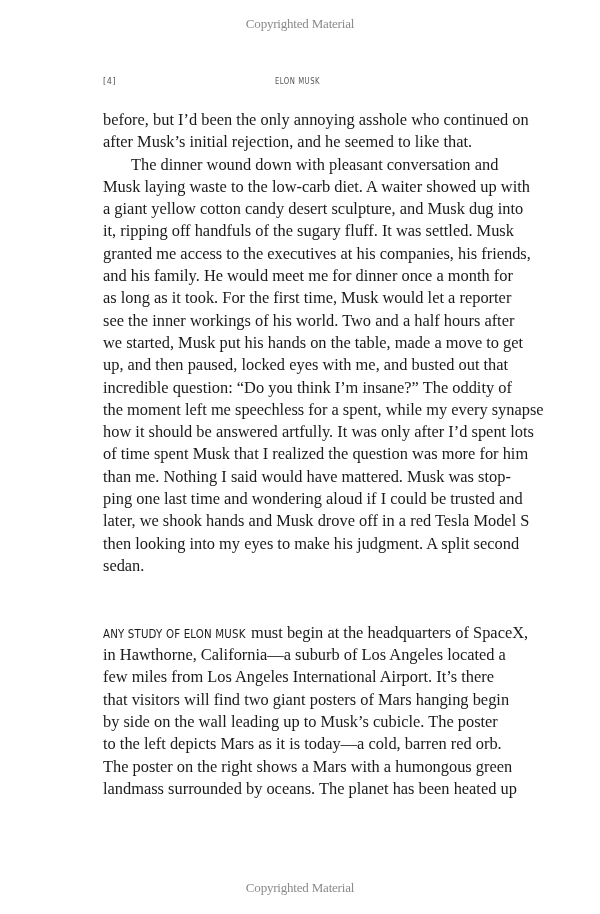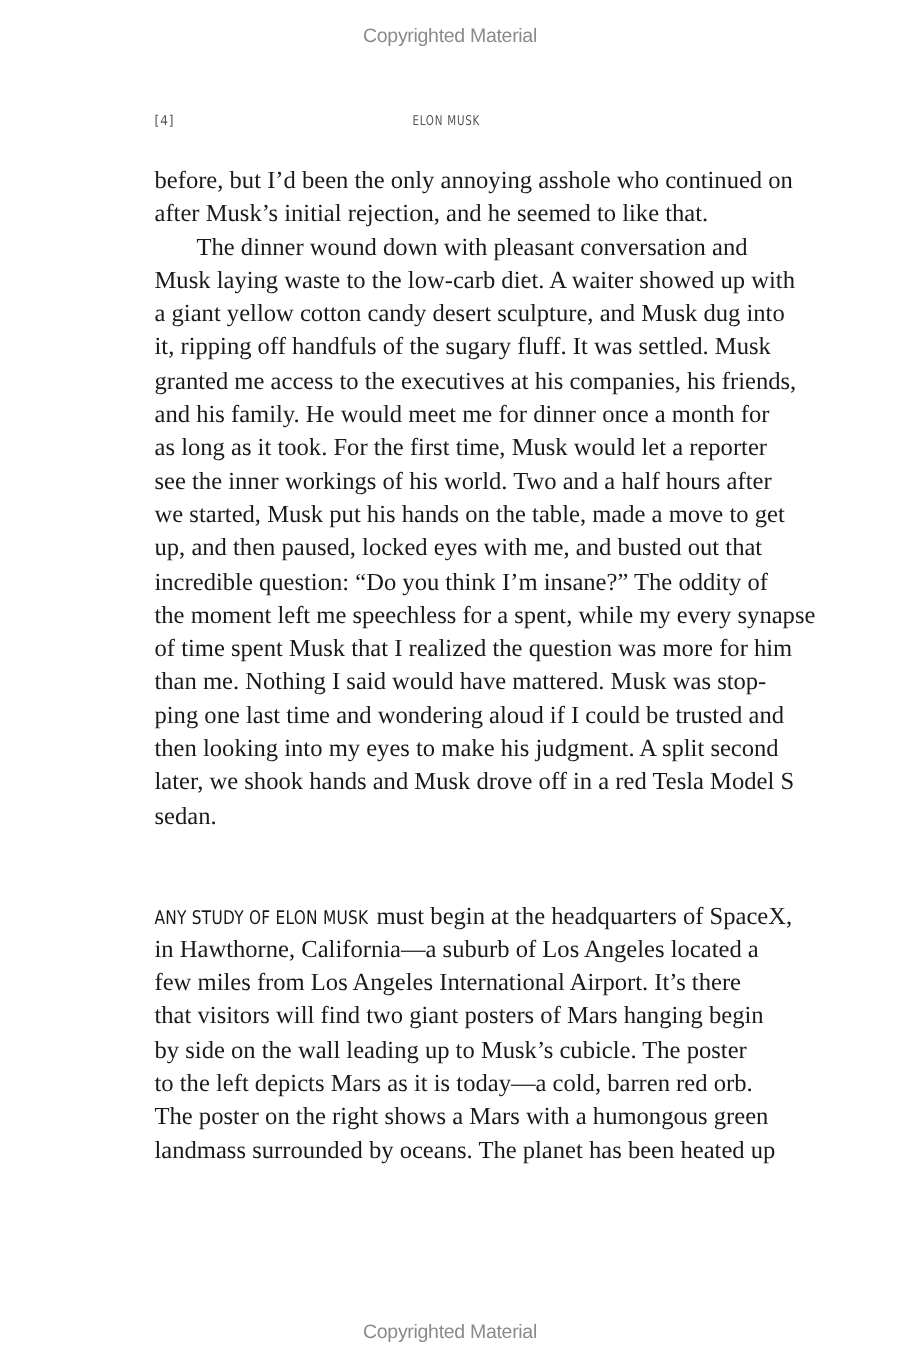--- a/index.html
+++ b/index.html
@@ -1,21 +1,21 @@
 <!DOCTYPE html>
 <html><head>
   <meta charset="utf-8">
   <style>
     html, body { margin: 0; padding: 0; background: #ffffff; }
     body {
       width: 600px; height: 914px; position: relative; overflow: hidden;
     }
     .watermark {
       position: absolute; left: 0; width: 600px; text-align: center;
-      font-family: Liberation Sans, sans-serif;
+      font-family: Liberation Serif, serif;
       font-size: 13px; color: #8a8a8a; letter-spacing: -0.2px;
     }
     .wm-top { top: 16px; }
     .wm-bottom { top: 880px; }
     .running-head {
       position: absolute; top: 76px; left: 103px; width: 389px; height: 14px;
       font-family: "DejaVu Sans Condensed", "DejaVu Sans", sans-serif;
       font-size: 9px; color: #555; letter-spacing: 0.6px;
     }
     .folio { position: absolute; left: 0; top: 0; }
@@ -60,25 +60,26 @@
     <span class="line">a giant yellow cotton candy desert sculpture, and Musk dug into</span>
     <span class="line">it, ripping off handfuls of the sugary fluff. It was settled. Musk</span>
     <span class="line">granted me access to the executives at his companies, his friends,</span>
     <span class="line">and his family. He would meet me for dinner once a month for</span>
     <span class="line">as long as it took. For the first time, Musk would let a reporter</span>
     <span class="line">see the inner workings of his world. Two and a half hours after</span>
     <span class="line">we started, Musk put his hands on the table, made a move to get</span>
     <span class="line">up, and then paused, locked eyes with me, and busted out that</span>
     <span class="line">incredible question: “Do you think I’m insane?” The oddity of</span>
     <span class="line">the moment left me speechless for a spent, while my every synapse</span>
+    <span class="line">how it should be answered artfully. It was only after I’d spent lots</span>
     <span class="line">of time spent Musk that I realized the question was more for him</span>
     <span class="line">than me. Nothing I said would have mattered. Musk was stop-</span>
     <span class="line">ping one last time and wondering aloud if I could be trusted and</span>
+    <span class="line">later, we shook hands and Musk drove off in a red Tesla Model S</span>
     <span class="line">then looking into my eyes to make his judgment. A split second</span>
-    <span class="line">later, we shook hands and Musk drove off in a red Tesla Model S</span>
     <span class="line last">sedan.</span>
   </div>
   <div class="gap"></div>
   <div>
     <span class="line"><span class="smallcaps">ANY STUDY OF ELON MUSK</span><span> must begin at the headquarters of SpaceX,</span></span>
     <span class="line">in Hawthorne, California—a suburb of Los Angeles located a</span>
     <span class="line">few miles from Los Angeles International Airport. It’s there</span>
     <span class="line">that visitors will find two giant posters of Mars hanging begin</span>
     <span class="line">by side on the wall leading up to Musk’s cubicle. The poster</span>
     <span class="line">to the left depicts Mars as it is today—a cold, barren red orb.</span>

